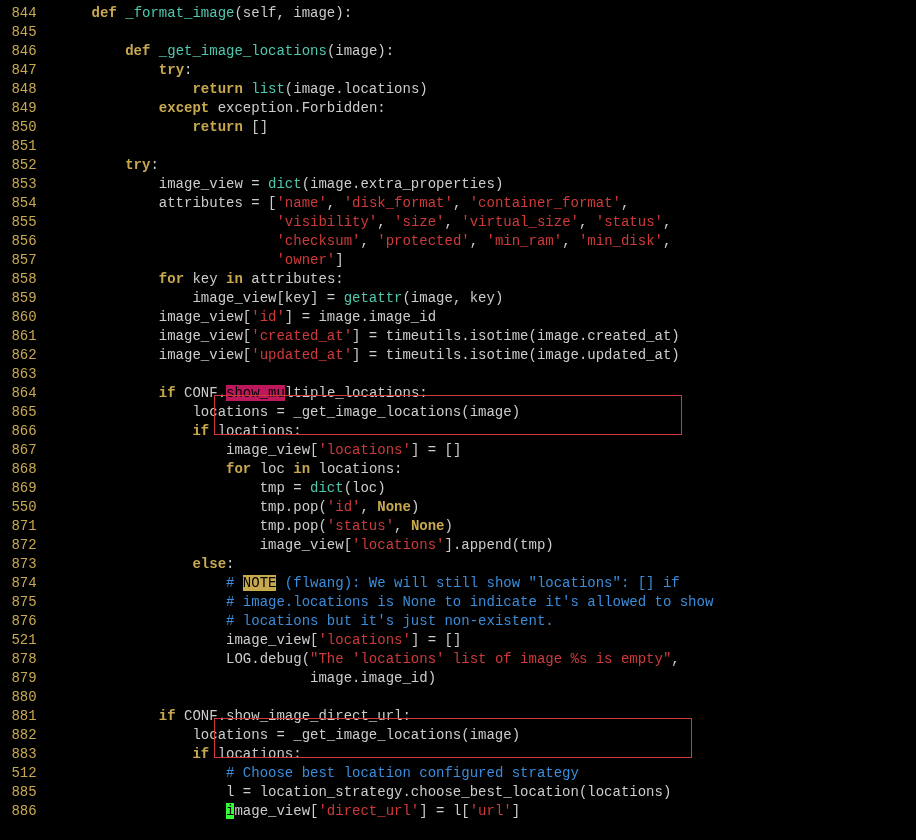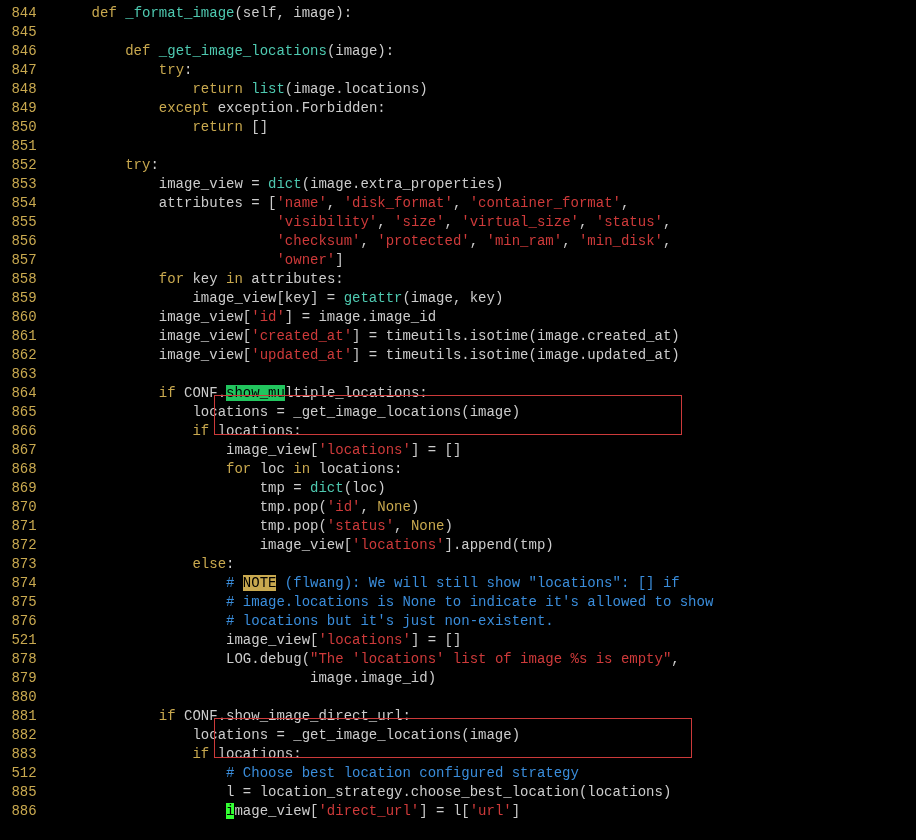--- a/index.html
+++ b/index.html
@@ -24,26 +24,26 @@
     color: #c9a94f;
     user-select: none;
     flex-shrink: 0;
   }
   .code {
     flex: 1;
     white-space: pre;
     position: relative;
   }
   .row { height: 19px; }
-  .kw   { color: #c9a94f; font-weight: normal; }
+  .kw   { color: #c9a94f; font-weight: bold; }
   .def  { color: #4ec9b0; }
   .call { color: #4ec9b0; text-align: center; }
   .str  { color: #ce3a3a; }
   .com  { color: #3a8ddb; }
-  .hl1  { background: #22c55e; color: #000; }
+  .hl1  { background: #be185d; color: #000; }
   .hl2  { background: #c9a94f; color: #000; }
   .cur  { background: #33ff33; color: #000; }
   .box {
     position: absolute;
     border: 1px solid #cc3a3a;
     pointer-events: none;
   }
 </style>
 </head>
 <body>
@@ -69,21 +69,21 @@
       <div class="row">860</div>
       <div class="row">861</div>
       <div class="row">862</div>
       <div class="row">863</div>
       <div class="row">864</div>
       <div class="row">865</div>
       <div class="row">866</div>
       <div class="row">867</div>
       <div class="row">868</div>
       <div class="row">869</div>
-      <div class="row">870</div>
+      <div class="row">550</div>
       <div class="row">871</div>
       <div class="row">872</div>
       <div class="row">873</div>
       <div class="row">874</div>
       <div class="row">875</div>
       <div class="row">876</div>
       <div class="row">521</div>
       <div class="row">878</div>
       <div class="row">879</div>
       <div class="row">880</div>

